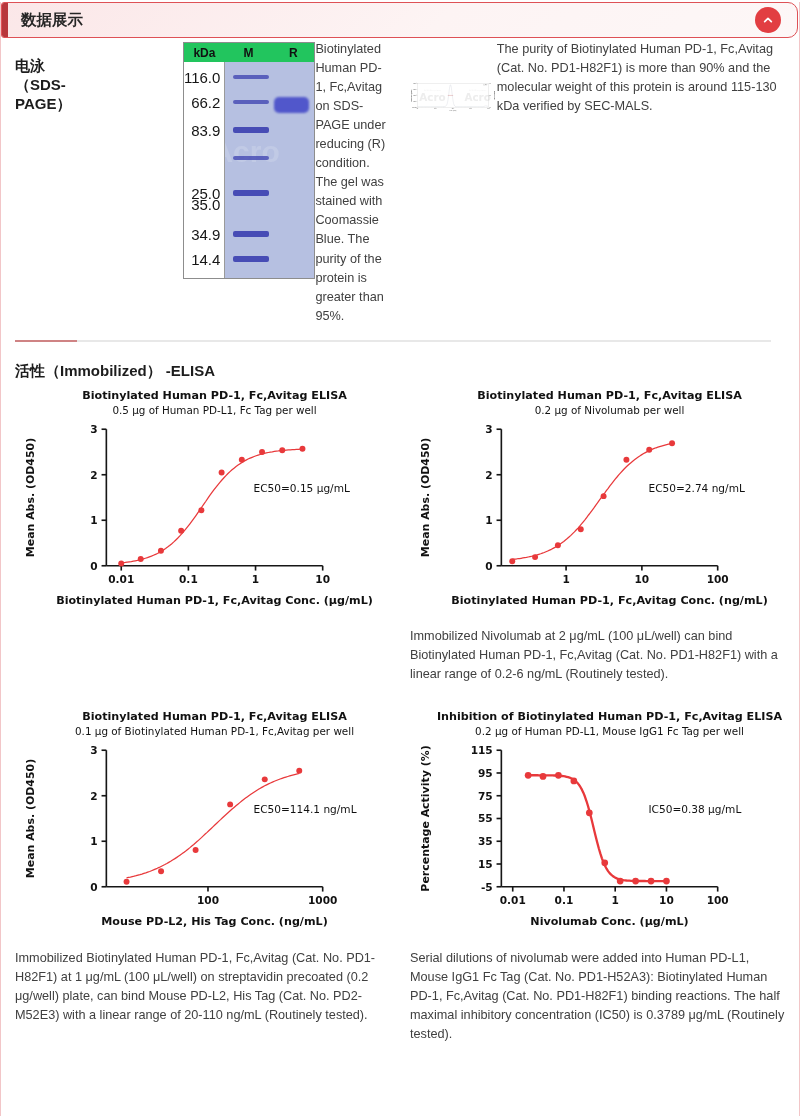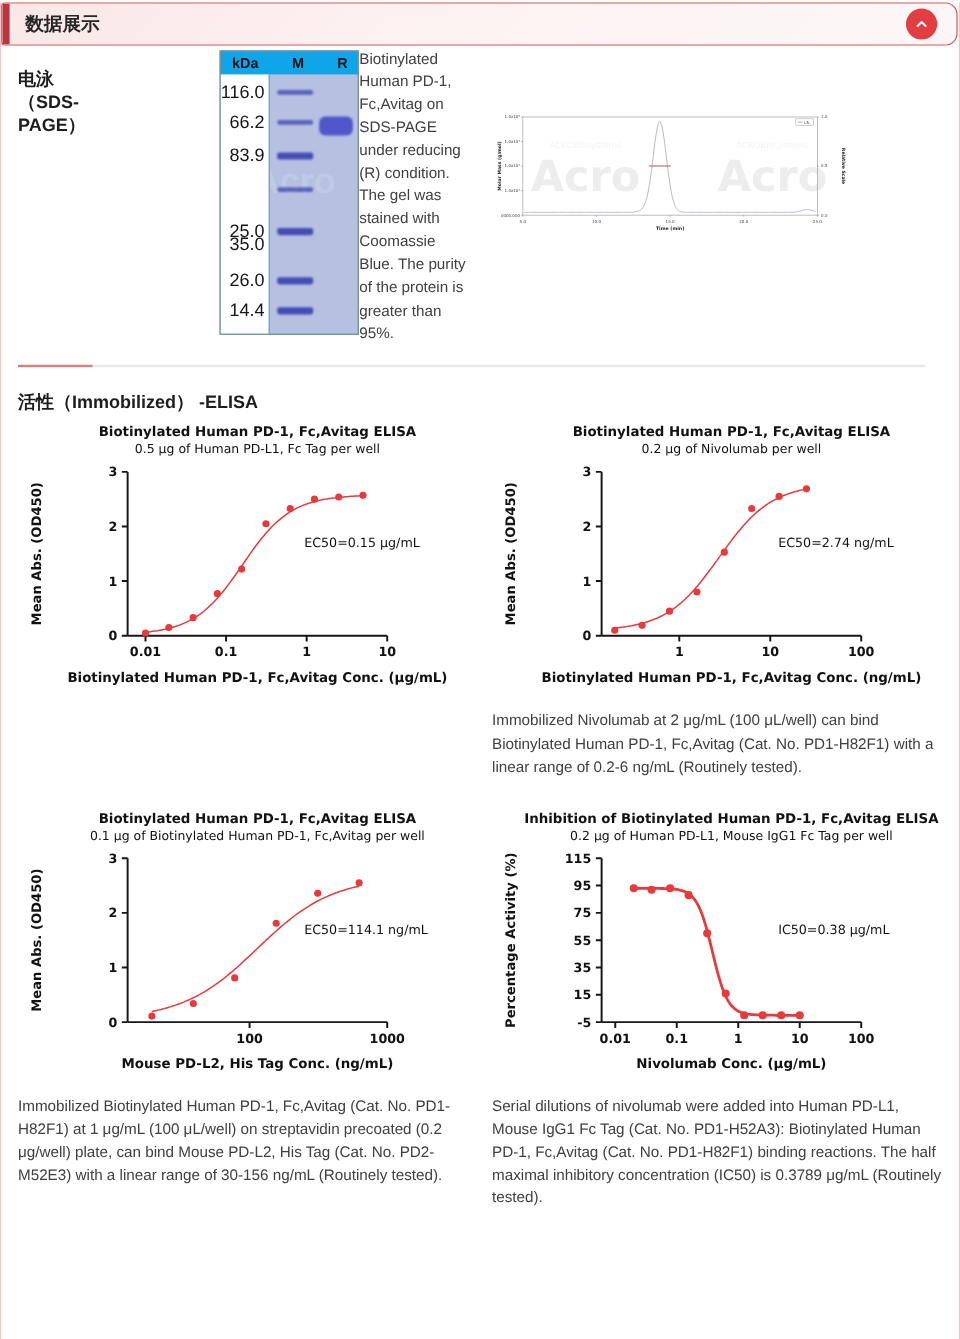--- a/index.html
+++ b/index.html
@@ -12,21 +12,21 @@
   .collapse-btn{position:absolute;right:16px;top:50%;transform:translateY(-50%);width:26px;height:26px;border-radius:50%;background:#e23e42;border:none;display:flex;align-items:center;justify-content:center;cursor:pointer;padding:0;}
   .collapse-btn svg{display:block;}
   
   main{padding:0 14px 18px 14px;}
   .top-grid{display:grid;grid-template-columns:1fr 1fr;column-gap:20px;}
   .col-sec{display:flex;flex-direction:row;}
   h2.sub{font-size:15px;font-weight:bold;color:#1d1d1d;margin:19px 0 4px 0;}
   .media{height:252px;position:relative;}
   .caption{font-size:12.7px;line-height:1.5;color:#404040;margin:2px 0 0 0;}
   
-  .gel-fig{width:116px;margin:4px 0 0 112px;border:1px solid #8d8d8d;background:#0ea5e9;box-sizing:border-box;}
+  .gel-fig{width:132px;margin:4px 0 0 112px;border:1px solid #8d8d8d;background:#22c55e;box-sizing:border-box;}
   .gel-head{display:flex;height:19px;align-items:center;font-size:12px;font-weight:600;color:#111;}
   .gel-head .h-kda{width:40px;text-align:center;}
   .gel-head .h-m{width:48px;text-align:center;}
   .gel-head .h-r{flex:1;text-align:center;}
   .gel-body-row{display:flex;height:216px;}
   .gel-gutter{width:40px;position:relative;background:#fff;font-size:15px;color:#151515;}
   .gel-label{position:absolute;right:4px;transform:translateY(-50%);white-space:nowrap;}
   .gel-area{flex:1;position:relative;background:#b6c0e1;overflow:hidden;border-left:1px solid #9a9a9a;}
   .gel-band{position:absolute;left:8%;width:41%;background:#474cb5;border-radius:2px;filter:blur(.7px);transform:translateY(-50%);}
   .gel-band.thin{height:4px;opacity:.82;}
@@ -76,21 +76,21 @@
               <span class="h-m">M</span>
               <span class="h-r">R</span>
             </div>
             <div class="gel-body-row">
               <div class="gel-gutter" id="gel-gutter">
                   <div class="gel-label" style="top: 6.8%;">116.0</div>
                   <div class="gel-label" style="top: 18.3%;">66.2</div>
                   <div class="gel-label" style="top: 31.5%;">83.9</div>
                   <div class="gel-label" style="top: 44.3%; margin-top: 46px;">35.0</div>
                   <div class="gel-label" style="top: 60.7%;">25.0</div>
-                  <div class="gel-label" style="top: 79.5%;">26.0</div>
+                  <div class="gel-label" style="top: 79.5%;">34.9</div>
                   <div class="gel-label" style="top: 91.3%;">14.4</div>
                 </div>
               <div class="gel-area" id="gel-area">
                 <div class="gel-watermark">Acro</div>
               <div class="gel-band thin" style="top: 6.8%;"></div>
                   <div class="gel-band thin" style="top: 18.3%;"></div>
                   <div class="gel-band thick" style="top: 31.5%;"></div>
                   <div class="gel-band thin" style="top: 44.3%;"></div>
                   <div class="gel-band thick" style="top: 60.7%;"></div>
                   <div class="gel-band thick" style="top: 79.5%;"></div>
@@ -142,20 +142,21 @@
                 <text x="348" y="138" font-size="4.4" text-anchor="middle" fill="#444" font-family="&quot;DejaVu Sans&quot;,sans-serif">25.0</text>
                 <text x="190.5" y="146" font-size="5" text-anchor="middle" fill="#222" font-family="&quot;DejaVu Sans&quot;,sans-serif" font-weight="bold">Time (min)</text>
                 <rect x="325" y="27" width="19" height="7" fill="#fff" stroke="#999" stroke-width="0.5"></rect>
                 <line x1="327" y1="30.5" x2="332" y2="30.5" stroke="#888" stroke-width="0.7"></line>
                 <text x="334" y="32.3" font-size="4.2" text-anchor="start" fill="#333" font-family="&quot;DejaVu Sans&quot;,sans-serif">LS</text>
                 <path d="M34.0 127.0 L35.2 127.0 L36.4 127.0 L37.6 127.0 L38.8 127.0 L40.0 127.0 L41.2 127.0 L42.4 127.0 L43.6 127.0 L44.8 127.0 L46.0 127.0 L47.2 127.0 L48.4 127.0 L49.6 127.0 L50.8 127.0 L52.0 127.0 L53.2 127.0 L54.4 127.0 L55.6 127.0 L56.8 127.0 L58.0 127.0 L59.2 127.0 L60.4 127.0 L61.6 127.0 L62.8 127.0 L64.0 127.0 L65.2 127.0 L66.4 127.0 L67.6 127.0 L68.8 127.0 L70.0 127.0 L71.2 127.0 L72.4 127.0 L73.6 127.0 L74.8 127.0 L76.0 127.0 L77.2 127.0 L78.4 127.0 L79.6 127.0 L80.8 127.0 L82.0 127.0 L83.2 127.0 L84.4 127.0 L85.6 127.0 L86.8 127.0 L88.0 127.0 L89.2 127.0 L90.4 127.0 L91.6 127.0 L92.8 127.0 L94.0 127.0 L95.2 127.0 L96.4 127.0 L97.6 127.0 L98.8 127.0 L100.0 127.0 L101.2 127.0 L102.4 127.0 L103.6 127.0 L104.8 127.0 L106.0 127.0 L107.2 127.0 L108.4 127.0 L109.6 127.0 L110.8 127.0 L112.0 127.0 L113.2 127.0 L114.4 127.0 L115.6 127.0 L116.8 127.0 L118.0 127.0 L119.2 127.0 L120.4 127.0 L121.6 127.0 L122.8 127.0 L124.0 127.0 L125.2 127.0 L126.4 127.0 L127.6 127.0 L128.8 127.0 L130.0 127.0 L131.2 127.0 L132.4 127.0 L133.6 127.0 L134.8 127.0 L136.0 127.0 L137.2 127.0 L138.4 127.0 L139.6 127.0 L140.8 127.0 L142.0 127.0 L143.2 127.0 L144.4 127.0 L145.6 127.0 L146.8 127.0 L148.0 126.9 L149.2 126.9 L150.4 126.9 L151.6 126.8 L152.8 126.6 L154.0 126.4 L155.2 126.2 L156.4 125.8 L157.6 125.3 L158.8 124.6 L160.0 123.5 L161.2 122.1 L162.4 120.2 L163.6 117.6 L164.8 114.2 L166.0 109.7 L167.2 104.1 L168.4 97.3 L169.6 89.3 L170.8 80.4 L172.0 70.8 L173.2 61.0 L174.4 51.6 L175.6 43.3 L176.8 36.5 L178.0 32.0 L179.2 30.0 L180.4 30.8 L181.6 34.2 L182.8 40.1 L184.0 47.9 L185.2 57.0 L186.4 66.8 L187.6 76.7 L188.8 86.2 L190.0 94.8 L191.2 102.3 L192.4 108.6 L193.6 113.7 L194.8 117.6 L196.0 120.6 L197.2 122.7 L198.4 124.3 L199.6 125.3 L200.8 126.0 L202.0 126.4 L203.2 126.6 L204.4 126.8 L205.6 126.9 L206.8 126.9 L208.0 127.0 L209.2 127.0 L210.4 127.0 L211.6 127.0 L212.8 127.0 L214.0 127.0 L215.2 127.0 L216.4 127.0 L217.6 127.0 L218.8 127.0 L220.0 127.0 L221.2 127.0 L222.4 127.0 L223.6 127.0 L224.8 127.0 L226.0 127.0 L227.2 127.0 L228.4 127.0 L229.6 127.0 L230.8 127.0 L232.0 127.0 L233.2 127.0 L234.4 127.0 L235.6 127.0 L236.8 127.0 L238.0 127.0 L239.2 127.0 L240.4 127.0 L241.6 127.0 L242.8 127.0 L244.0 127.0 L245.2 127.0 L246.4 127.0 L247.6 127.0 L248.8 127.0 L250.0 127.0 L251.2 127.0 L252.4 127.0 L253.6 127.0 L254.8 127.0 L256.0 127.0 L257.2 127.0 L258.4 127.0 L259.6 127.0 L260.8 127.0 L262.0 127.0 L263.2 127.0 L264.4 127.0 L265.6 127.0 L266.8 127.0 L268.0 127.0 L269.2 127.0 L270.4 127.0 L271.6 127.0 L272.8 127.0 L274.0 127.0 L275.2 127.0 L276.4 127.0 L277.6 127.0 L278.8 127.0 L280.0 127.0 L281.2 127.0 L282.4 127.0 L283.6 127.0 L284.8 127.0 L286.0 127.0 L287.2 127.0 L288.4 127.0 L289.6 127.0 L290.8 127.0 L292.0 127.0 L293.2 127.0 L294.4 127.0 L295.6 127.0 L296.8 127.0 L298.0 127.0 L299.2 127.0 L300.4 127.0 L301.6 127.0 L302.8 127.0 L304.0 127.0 L305.2 127.0 L306.4 127.0 L307.6 127.0 L308.8 127.0 L310.0 127.0 L311.2 127.0 L312.4 127.0 L313.6 127.0 L314.8 127.0 L316.0 127.0 L317.2 127.0 L318.4 127.0 L319.6 127.0 L320.8 126.9 L322.0 126.9 L323.2 126.8 L324.4 126.7 L325.6 126.5 L326.8 126.3 L328.0 126.0 L329.2 125.7 L330.4 125.4 L331.6 125.0 L332.8 124.6 L334.0 124.3 L335.2 124.1 L336.4 124.0 L337.6 124.0 L338.8 124.1 L340.0 124.4 L341.2 124.7 L342.4 125.0 L343.6 125.4 L344.8 125.7 L346.0 126.0 " fill="none" stroke="#a9afbd" stroke-width="0.9"></path>
                 <line x1="167.66250000000002" y1="77.5" x2="191.28750000000002" y2="77.5" stroke="#c0504d" stroke-width="1.2"></line>
               </svg>
           </div>
         </div>
+        <p class="caption">The purity of Biotinylated Human PD-1, Fc,Avitag (Cat. No. PD1-H82F1) is more than 90% and the molecular weight of this protein is around 115-130 kDa verified by SEC-MALS.</p>
       </section>
 
     </div>
 
     <div class="divider">
       <span class="divider-accent"></span>
     </div>
 
     <h2 class="bio">活性（Immobilized） -ELISA</h2>
 
@@ -255,21 +256,21 @@
             <text x="207.5" y="228" font-size="11.6" text-anchor="middle" fill="#111" font-family="&quot;DejaVu Sans&quot;,sans-serif" font-weight="bold">Mouse PD-L2, His Tag Conc. (ng/mL)</text>
             <text x="248" y="111.32000000000001" font-size="11" text-anchor="start" fill="#111" font-family="&quot;DejaVu Sans&quot;,sans-serif">EC50=114.1 ng/mL</text>
             <path d="M116.0 178.8 L118.0 178.3 L120.0 177.9 L122.0 177.4 L124.0 177.0 L126.0 176.5 L128.0 175.9 L130.0 175.4 L132.0 174.8 L134.0 174.1 L136.0 173.5 L138.0 172.8 L140.0 172.1 L142.0 171.3 L144.0 170.5 L145.9 169.6 L147.9 168.8 L149.9 167.9 L151.9 166.9 L153.9 165.9 L155.9 164.9 L157.9 163.8 L159.9 162.6 L161.9 161.5 L163.9 160.2 L165.9 159.0 L167.9 157.7 L169.9 156.3 L171.9 154.9 L173.9 153.5 L175.9 152.0 L177.9 150.5 L179.9 148.9 L181.9 147.3 L183.9 145.6 L185.9 144.0 L187.9 142.2 L189.9 140.5 L191.9 138.7 L193.9 136.9 L195.8 135.1 L197.8 133.2 L199.8 131.4 L201.8 129.5 L203.8 127.6 L205.8 125.7 L207.8 123.8 L209.8 121.9 L211.8 120.0 L213.8 118.2 L215.8 116.3 L217.8 114.4 L219.8 112.6 L221.8 110.8 L223.8 109.0 L225.8 107.2 L227.8 105.5 L229.8 103.8 L231.8 102.1 L233.8 100.5 L235.8 98.9 L237.8 97.3 L239.8 95.8 L241.8 94.3 L243.8 92.9 L245.7 91.5 L247.7 90.2 L249.7 88.9 L251.7 87.6 L253.7 86.4 L255.7 85.2 L257.7 84.1 L259.7 83.0 L261.7 82.0 L263.7 81.0 L265.7 80.1 L267.7 79.2 L269.7 78.3 L271.7 77.5 L273.7 76.7 L275.7 75.9 L277.7 75.2 L279.7 74.5 L281.7 73.9 L283.7 73.3 L285.7 72.7 L287.7 72.1 L289.7 71.6 L291.7 71.1 L293.7 70.6 L295.6 70.2 " fill="none" stroke="#e8393b" stroke-width="1.3" stroke-linejoin="round"></path>
             <circle cx="116.00707491261633" cy="182.79333333333332" r="3.1" fill="#e8393b"></circle>
             <circle cx="151.91890667399977" cy="171.90666666666667" r="3.1" fill="#e8393b"></circle>
             <circle cx="187.83073843538324" cy="149.66" r="3.1" fill="#e8393b"></circle>
             <circle cx="223.7425701967667" cy="102.32666666666665" r="3.1" fill="#e8393b"></circle>
             <circle cx="259.7373640600907" cy="76.29333333333334" r="3.1" fill="#e8393b"></circle>
             <circle cx="295.6491958214742" cy="67.3" r="3.1" fill="#e8393b"></circle>
           </svg>
-        <figcaption>Immobilized Biotinylated Human PD-1, Fc,Avitag (Cat. No. PD1-H82F1) at 1 μg/mL (100 μL/well) on streptavidin precoated (0.2 μg/well) plate, can bind Mouse PD-L2, His Tag (Cat. No. PD2-M52E3) with a linear range of 30-156 ng/mL (Routinely tested).</figcaption>
+        <figcaption>Immobilized Biotinylated Human PD-1, Fc,Avitag (Cat. No. PD1-H82F1) at 1 μg/mL (100 μL/well) on streptavidin precoated (0.2 μg/well) plate, can bind Mouse PD-L2, His Tag (Cat. No. PD2-M52E3) with a linear range of 20-110 ng/mL (Routinely tested).</figcaption>
       </figure>
       <figure class="elisa-cell">
         <svg viewBox="0 0 390 248">
             <text x="207.5" y="15" font-size="11.6" text-anchor="middle" fill="#111" font-family="&quot;DejaVu Sans&quot;,sans-serif" font-weight="bold">Inhibition of Biotinylated Human PD-1, Fc,Avitag ELISA</text>
             <text x="207.5" y="30" font-size="10.8" text-anchor="middle" fill="#111" font-family="&quot;DejaVu Sans&quot;,sans-serif">0.2 μg of Human PD-L1, Mouse IgG1 Fc Tag per well</text>
             <line x1="95" y1="188" x2="320" y2="188" stroke="#161616" stroke-width="1.7"></line>
             <line x1="95" y1="188" x2="95" y2="46" stroke="#161616" stroke-width="1.7"></line>
             <line x1="106.82324891866769" y1="188" x2="106.82324891866769" y2="193" stroke="#161616" stroke-width="1.7"></line>
             <text x="106.82324891866769" y="206" font-size="11" text-anchor="middle" fill="#111" font-family="&quot;DejaVu Sans&quot;,sans-serif" font-weight="bold">0.01</text>
             <line x1="160.11743668900078" y1="188" x2="160.11743668900078" y2="193" stroke="#161616" stroke-width="1.7"></line>

